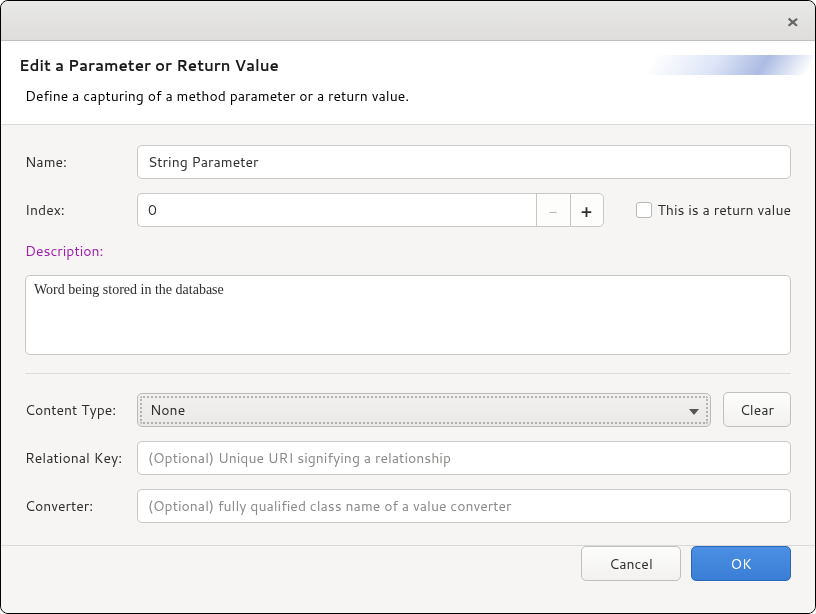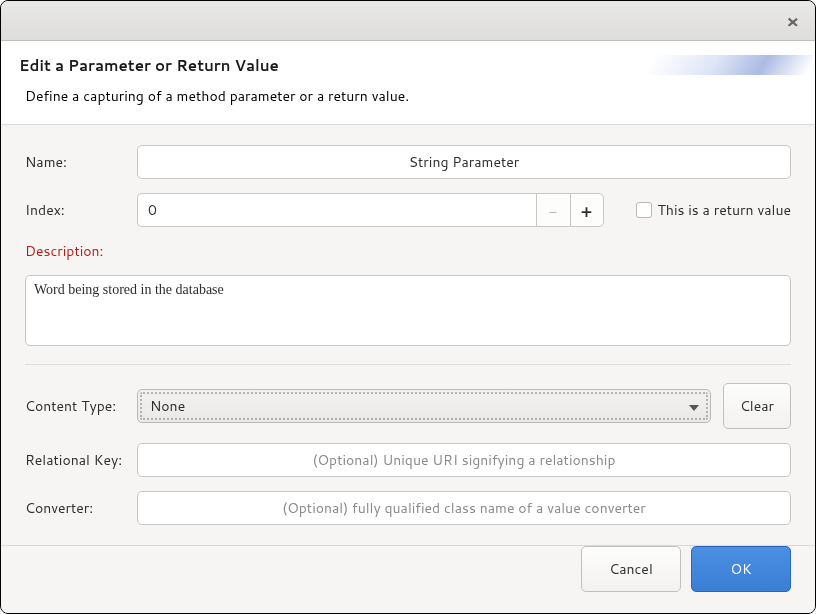--- a/index.html
+++ b/index.html
@@ -85,21 +85,20 @@
       flex: 1;
       height: 34px;
       background: #fff;
       border: 1px solid #c7c7c5;
       border-radius: 5px;
       padding: 0 10px;
       font-size: 14px;
       font-family: inherit;
       color: #2e2e2e;
       outline: none;
-      text-align: center;
     }
     .text-input::placeholder { color: #8a8a88; }
     .spinner-wrap {
       flex: 1;
       display: flex;
       height: 34px;
     }
     .spinner-input {
       flex: 1;
       background: #fff;
@@ -135,21 +134,21 @@
     .checkbox {
       width: 16px;
       height: 16px;
       background: #fff;
       border: 1px solid #b8b8b6;
       border-radius: 3px;
       cursor: pointer;
     }
     .desc-label {
       font-size: 14px;
-      color: #b91c1c;
+      color: #a21caf;
     }
     .textarea {
       width: 100%;
       height: 80px;
       background: #fff;
       border: 1px solid #c7c7c5;
       border-radius: 5px;
       padding: 6px 8px;
       font-size: 14px;
       font-family: Liberation Serif, serif;
@@ -181,21 +180,21 @@
       outline-offset: -5px;
     }
     .select-caret {
       position: absolute;
       right: 12px;
       top: 50%;
       transform: translateY(-50%);
       pointer-events: none;
     }
     .btn {
-      height: 46px;
+      height: 35px;
       padding: 4px 16px;
       background: linear-gradient(to bottom, #fdfdfc, #f2f1f0);
       border: 1px solid #c0c0be;
       border-radius: 5px;
       font-size: 14px;
       font-family: inherit;
       cursor: pointer;
       color: #2e2e2e;
       display: inline-flex;
       align-items: center;

